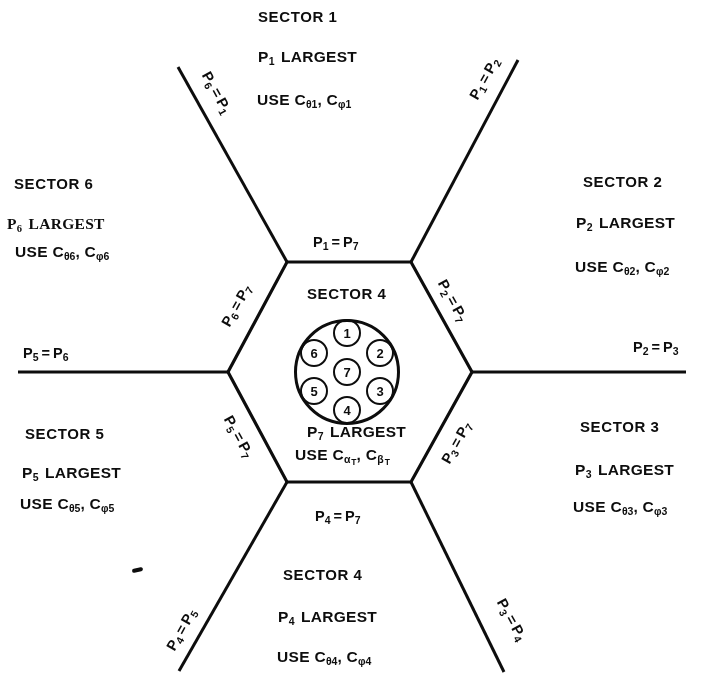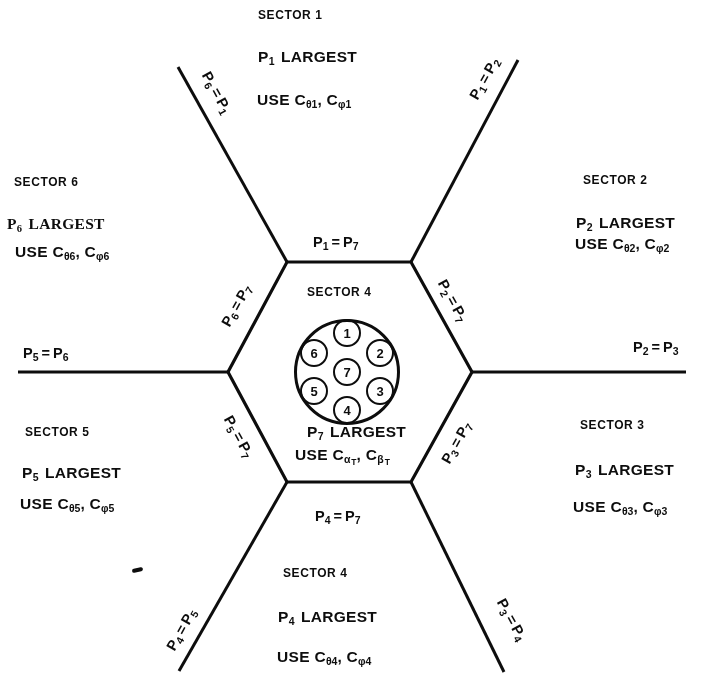--- a/index.html
+++ b/index.html
@@ -9,21 +9,21 @@
     background: #ffffff;
     font-family: "Liberation Sans", sans-serif;
     color: #0d0d0d;
     overflow: hidden;
   }
   svg.geom { position: absolute; left: 0; top: 0; }
 
   
   .txt { position: absolute; white-space: nowrap; font-weight: 700; }
 
-  .sec-title { font-size: 12px; letter-spacing: 0.6px; }
+  .sec-title { font-size: 15px; letter-spacing: 0.6px; }
   .sec-line  { font-size: 15.5px; letter-spacing: 0.3px; }
   .sec-line sub, .pl sub { font-size: 10.5px; font-weight: 700; vertical-align: -0.28em; letter-spacing: 0; }
   .sub2 { font-size: 8.5px !important; vertical-align: -0.62em !important; margin-left: 1px; }
   .word { margin-left: 0.42em; }
 
   
   .pl { position: absolute; white-space: nowrap; font-weight: 700; font-size: 14.5px; }
   .pl .eq { margin: 0 3px; }
   .rot { transform-origin: center center; }
 
@@ -78,21 +78,21 @@
   <div class="feed" style="left:333px; top:358px;">
       <span>7</span>
     </div>
 
   <div class="txt sec-title" style="left:258px; top:8px;">SECTOR 1</div>
   <div class="txt sec-line" style="left:258px; top:48px;"><span>P</span><sub>1</sub><span class="word">LARGEST</span></div>
   <div class="txt sec-line" style="left:257px; top:91px;"><span>USE C</span><sub>θ1</sub><span>, C</span><sub>φ1</sub></div>
 
   <div class="txt sec-title" style="left:583px; top:173px;">SECTOR 2</div>
   <div class="txt sec-line" style="left:576px; top:214px;"><span>P</span><sub>2</sub><span class="word">LARGEST</span></div>
-  <div class="txt sec-line" style="left:575px; top:235px;"><span>USE C</span><sub>θ2</sub><span>, C</span><sub>φ2</sub></div>
+  <div class="txt sec-line" style="left:575px; top:258px;"><span>USE C</span><sub>θ2</sub><span>, C</span><sub>φ2</sub></div>
 
   <div class="txt sec-title" style="left:580px; top:418px;">SECTOR 3</div>
   <div class="txt sec-line" style="left:575px; top:461px;"><span>P</span><sub>3</sub><span class="word">LARGEST</span></div>
   <div class="txt sec-line" style="left:573px; top:498px;"><span>USE C</span><sub>θ3</sub><span>, C</span><sub>φ3</sub></div>
 
   <div class="txt sec-title" style="left:283px; top:566px;">SECTOR 4</div>
   <div class="txt sec-line" style="left:278px; top:608px;"><span>P</span><sub>4</sub><span class="word">LARGEST</span></div>
   <div class="txt sec-line" style="left:277px; top:648px;"><span>USE C</span><sub>θ4</sub><span>, C</span><sub>φ4</sub></div>
 
   <div class="txt sec-title" style="left:25px; top:425px;">SECTOR 5</div>

